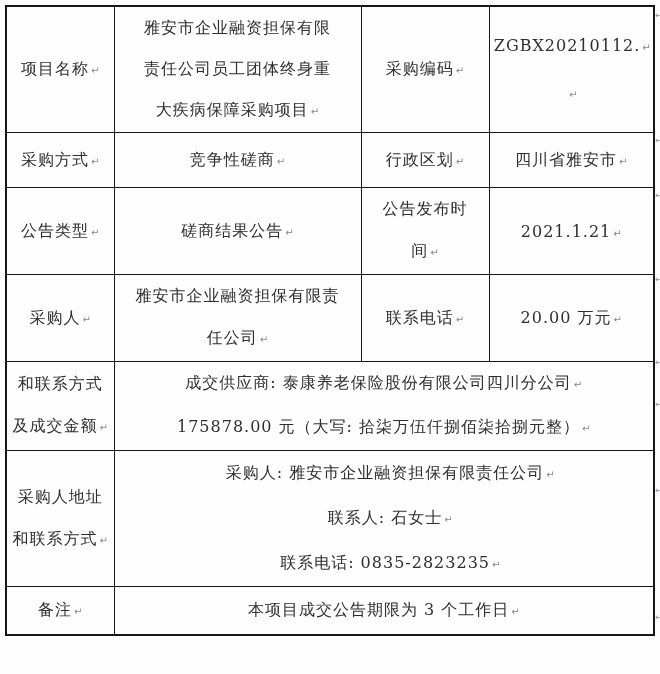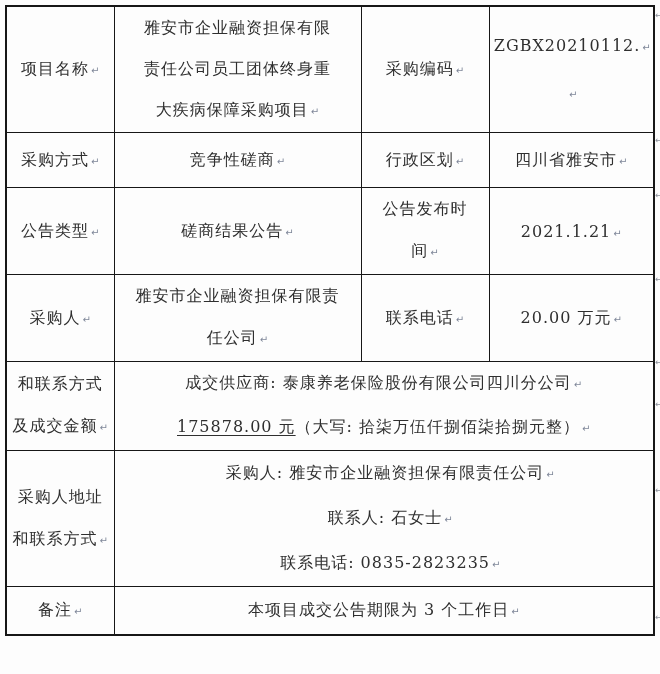--- a/index.html
+++ b/index.html
@@ -35,21 +35,21 @@
   .lh45 .line{line-height:45px;text-align:center;}
   .mk{
     font-family:"DejaVu Sans","Liberation Sans",sans-serif;
     font-size:10px;
     color:#7f8799;
     margin-left:2px;
     letter-spacing:0;
   }
   .code-cell{text-align:left;padding-left:4px;}
   .code-cell .center{text-align:center;}
-  .underline{text-decoration:underline;text-underline-offset:3px;}
+  .underline{text-underline-offset:3px;}
   .rowmark{
     position:absolute;
     left:655px;
     font-family:"DejaVu Sans","Liberation Sans",sans-serif;
     font-size:9px;
     color:#8a8f99;
     line-height:9px;
   }
 </style>
 </head>

